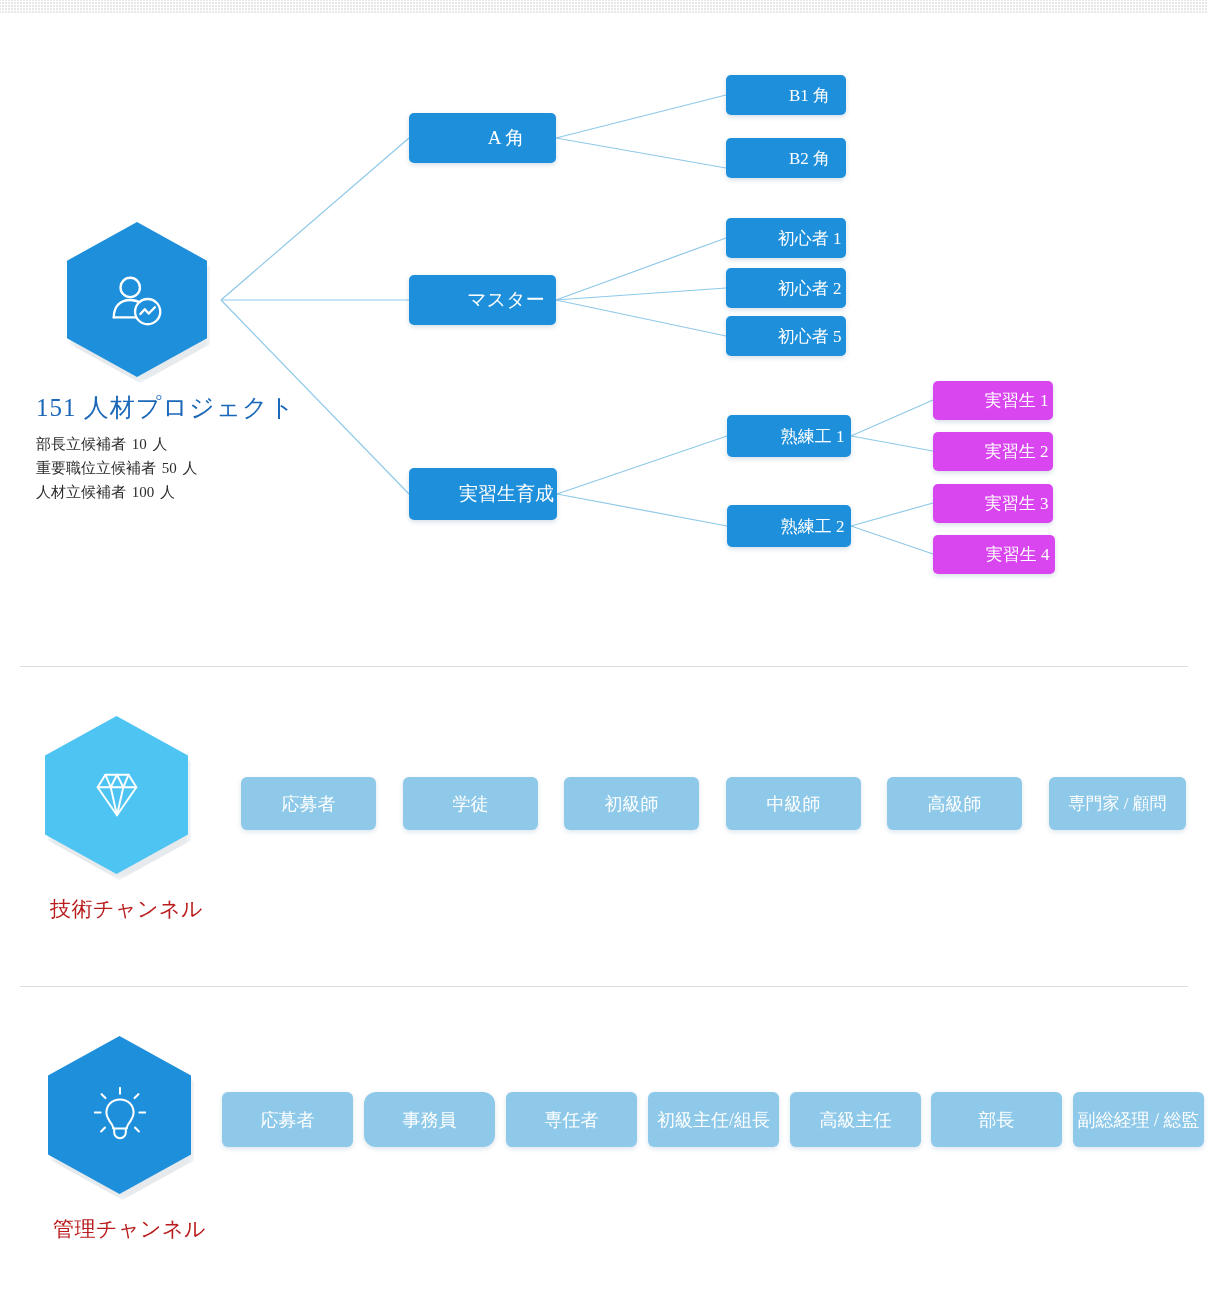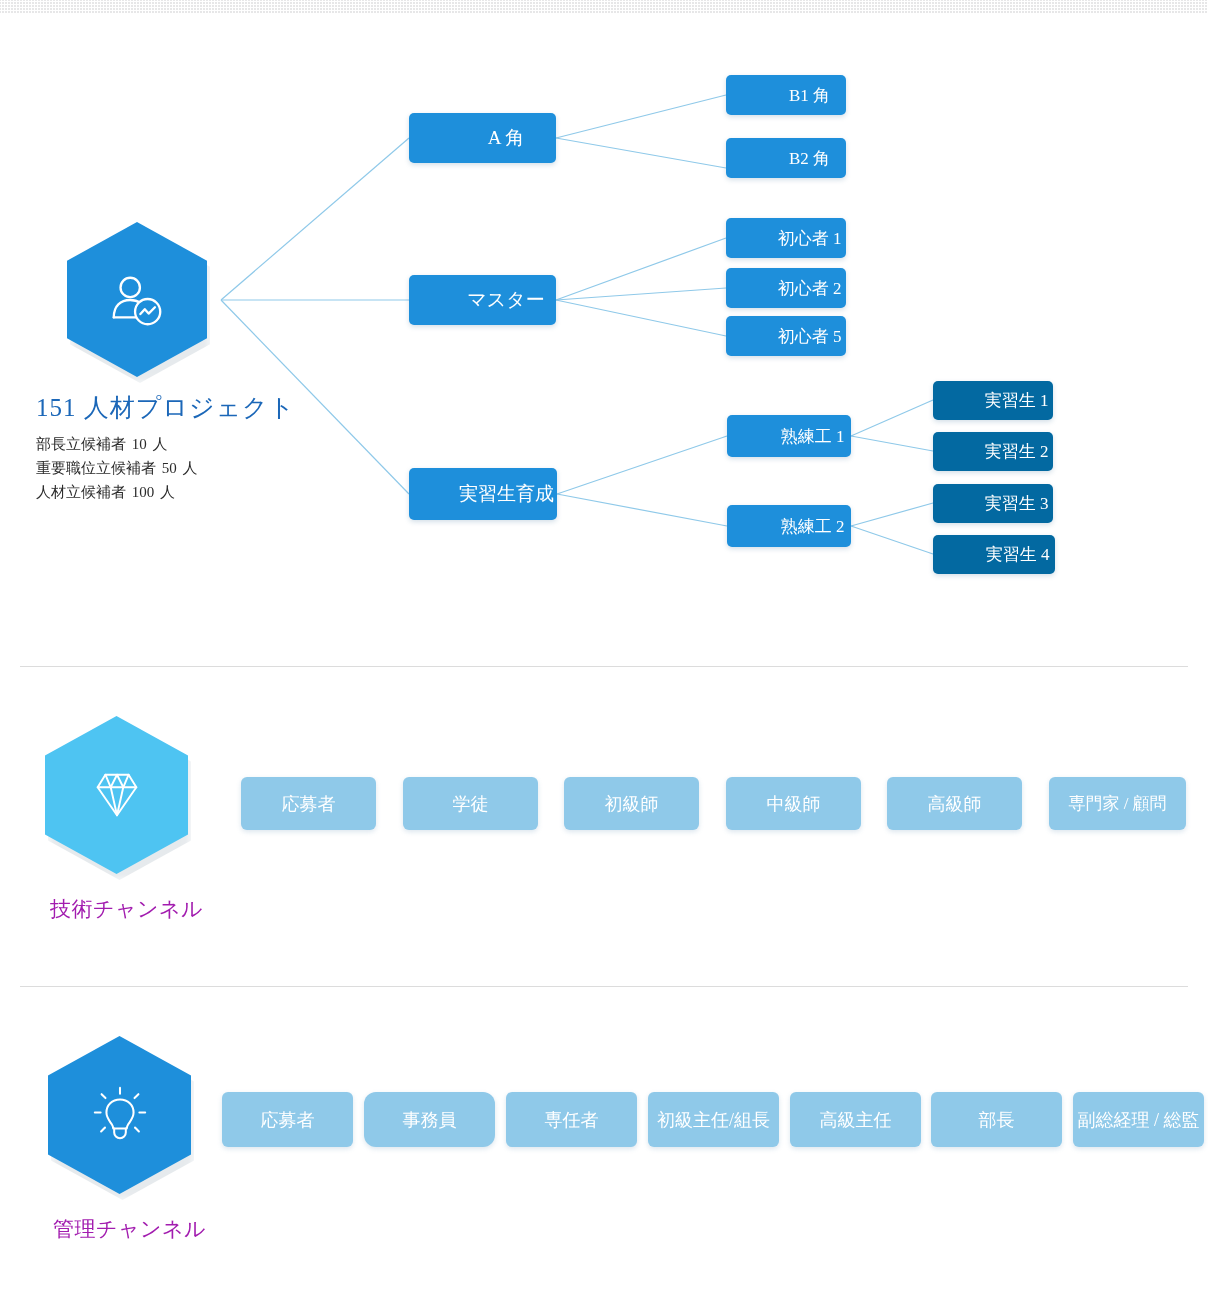--- a/index.html
+++ b/index.html
@@ -54,21 +54,21 @@
     position: absolute;
     clip-path: polygon(50% 0%, 100% 25%, 100% 75%, 50% 100%, 0% 75%, 0% 25%);
     background: rgba(140,160,175,.22);
     filter: blur(5px);
   }
   .hex svg { display: block; }
 
   
   .sec-label {
     position: absolute;
-    color: #a21caf;
+    color: #b91c1c;
     font-size: 21px;
     letter-spacing: .5px;
     font-family: "Liberation Serif", "DejaVu Serif", serif;
     white-space: nowrap;
   }
 
   
   .proj-title {
     position: absolute;
     left: 36px; top: 391px;
@@ -97,21 +97,21 @@
     border-radius: 5px;
     color: #ffffff;
     text-align: center;
     white-space: nowrap;
     box-sizing: border-box;
     box-shadow: 0 2px 5px rgba(60,110,150,.22);
     padding-left: 47px;
   }
   .node.lvl1 { background: #1e8fdb; font-size: 19px; }
   .node.lvl2 { background: #1e8fdb; font-size: 17px; }
-  .node.lvl3 { background: #0369a1; font-size: 17px; }
+  .node.lvl3 { background: #d946ef; font-size: 17px; }
 
   
   .links {
     position: absolute;
     left: 0; top: 0;
     width: 1208px;
     height: 660px;
     pointer-events: none;
   }
 

